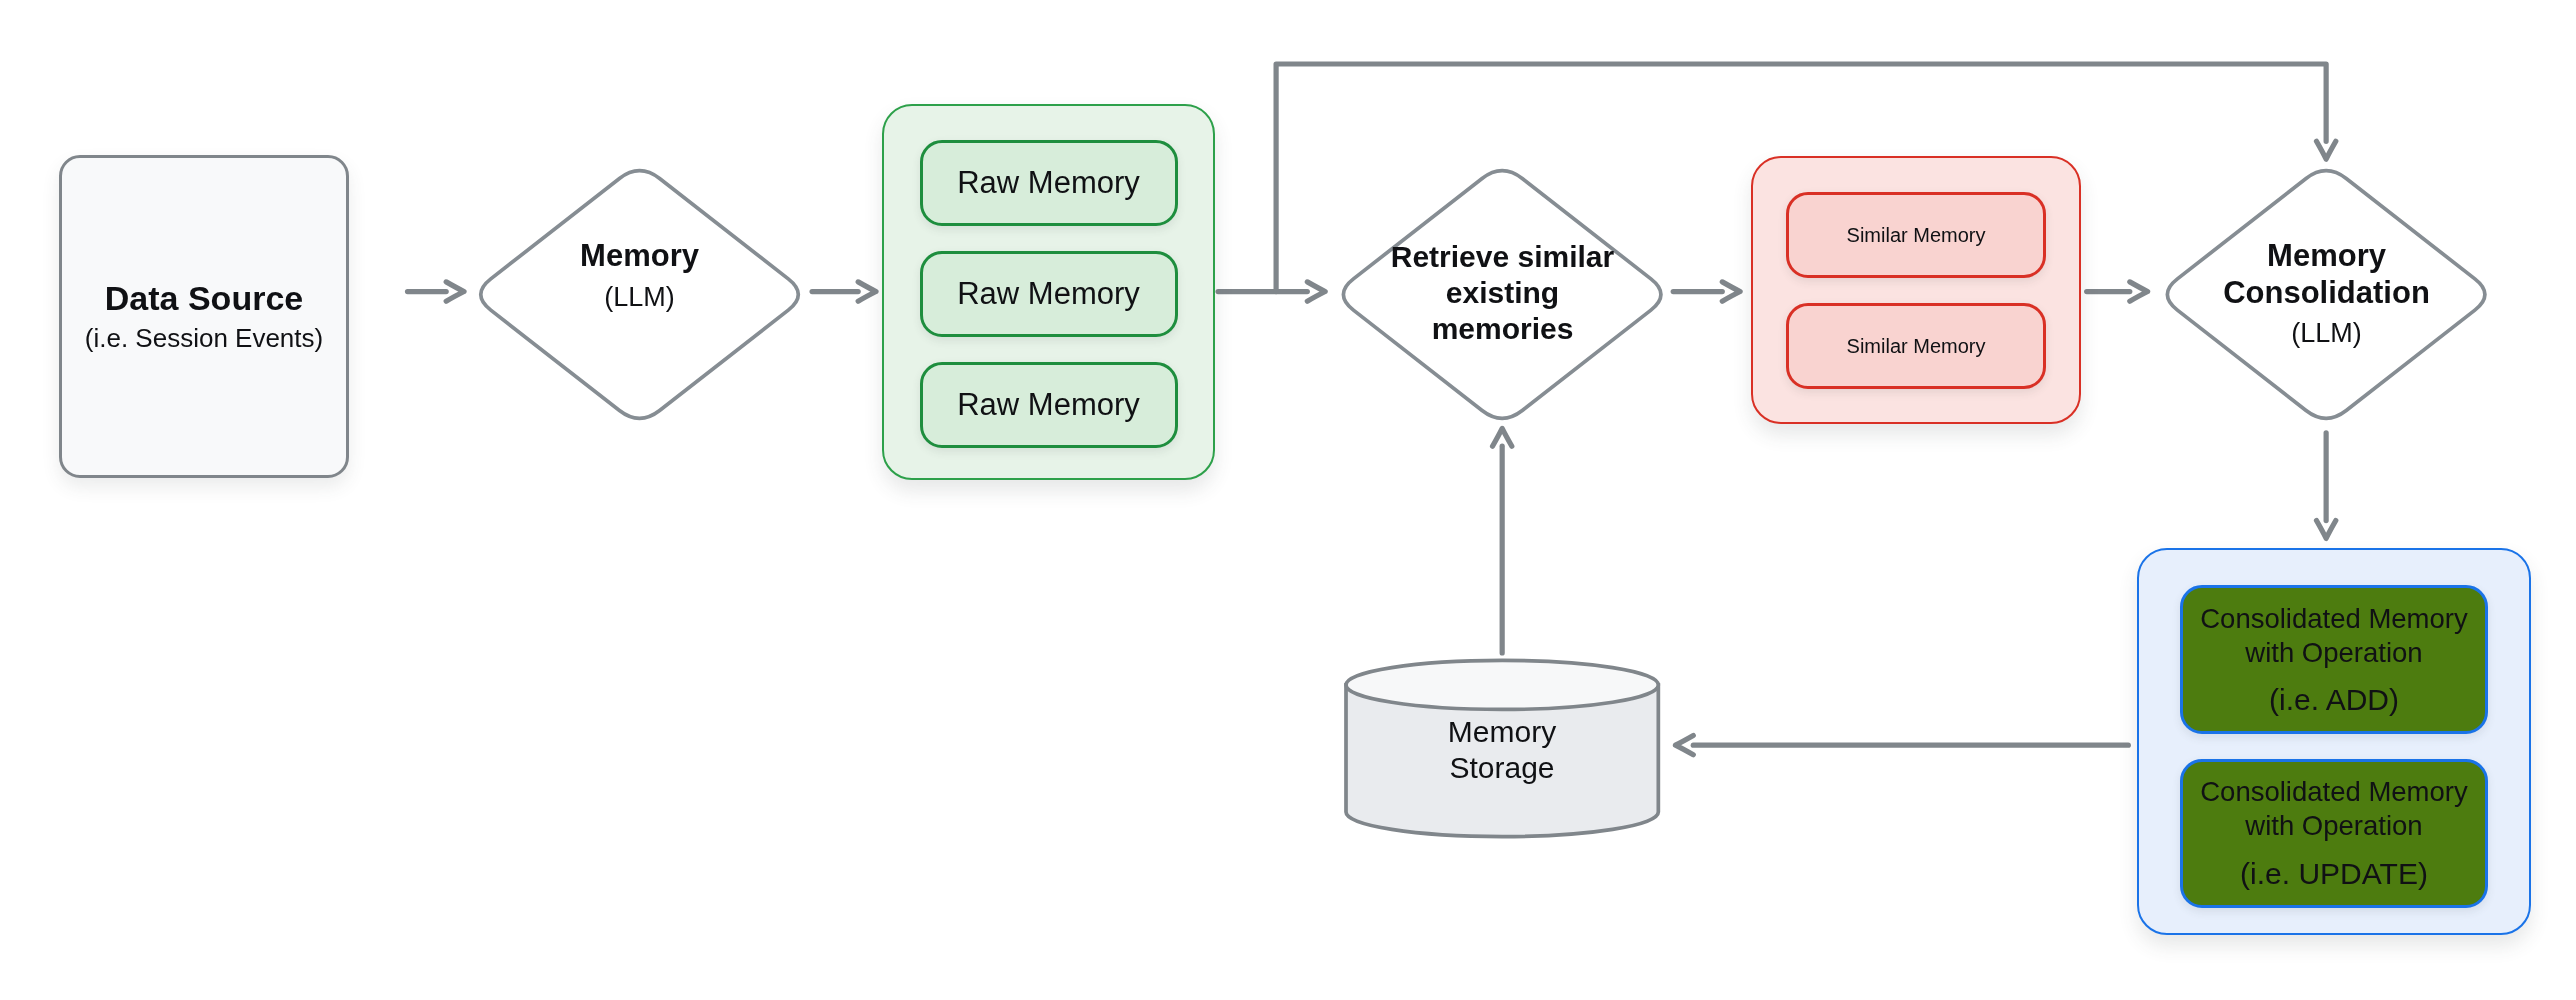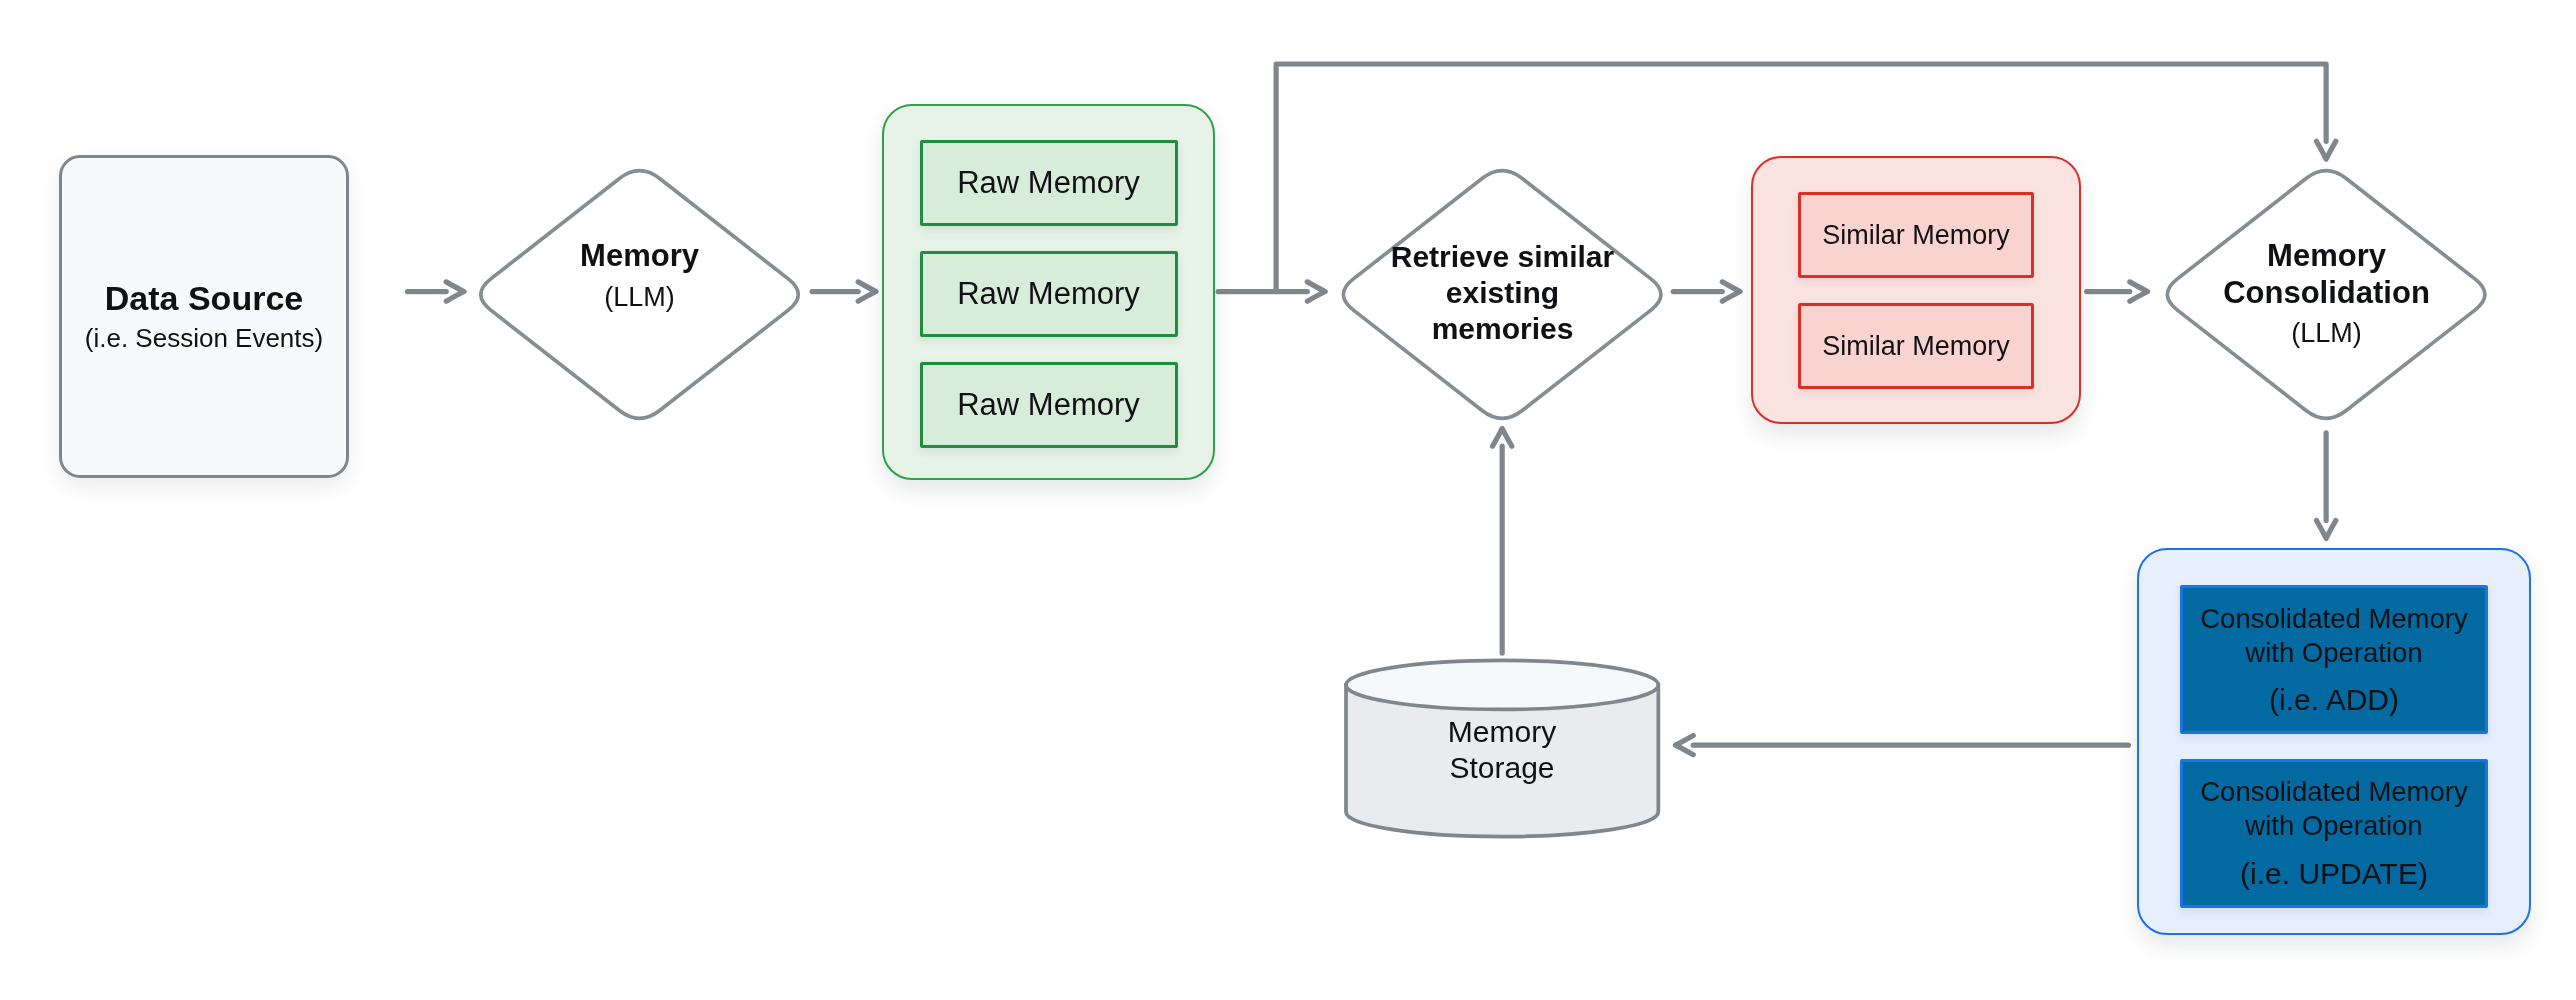--- a/index.html
+++ b/index.html
@@ -26,30 +26,30 @@
   .diamond-label .reg{font-size:30px;line-height:1.2;}
   .diamond-label .sub{font-size:27px;margin-top:6px;}
 
   
   .stack{
     position:absolute;box-sizing:border-box;border-radius:30px;
     display:flex;flex-direction:column;align-items:center;
     box-shadow:0 10.4px 19.3px rgba(60,64,67,.12);
   }
   .chip{
-    box-sizing:border-box;border-radius:2px;
+    box-sizing:border-box;border-radius:22px;
     display:flex;flex-direction:column;align-items:center;justify-content:center;
     box-shadow:0 3.7px 9px rgba(60,64,67,.10);
   }
   .stack.green{left:882px;top:104px;width:333px;height:376px;background:#e7f3e8;border:2.2px solid #2da04a;padding-top:34px;gap:25px;}
   .stack.green .chip{width:258px;height:86px;background:#d7edda;border:3.7px solid #1e8e3e;font-size:31px;}
   .stack.red{left:1751px;top:156px;width:330px;height:268px;background:#fbe3e1;border:2.2px solid #d93025;padding-top:34px;gap:25px;}
-  .stack.red .chip{width:236px;height:86px;background:#f9d3d0;border:3.7px solid #d93025;font-size:27px;}
+  .stack.red .chip{width:260px;height:86px;background:#f9d3d0;border:3.7px solid #d93025;font-size:20px;}
   .stack.blue{left:2137px;top:548px;width:394px;height:387px;background:#e7effc;border:2.2px solid #1a73e8;padding-top:35px;gap:24.5px;}
-  .stack.blue .chip{width:308px;height:149px;background:#0369a1;border:3.7px solid #1a73e8;}
+  .stack.blue .chip{width:308px;height:149px;background:#4d7c0f;border:3.7px solid #1a73e8;}
   .stack.blue .chip .line{font-size:27.5px;line-height:1.22;}
   .stack.blue .chip .sub{font-size:30px;margin-top:14px;}
 
   
   .cyl-label{left:1368px;top:714px;width:268px;font-size:30px;line-height:1.2;}
 </style>
 </head>
 <body>
 
 <div id="canvas">

